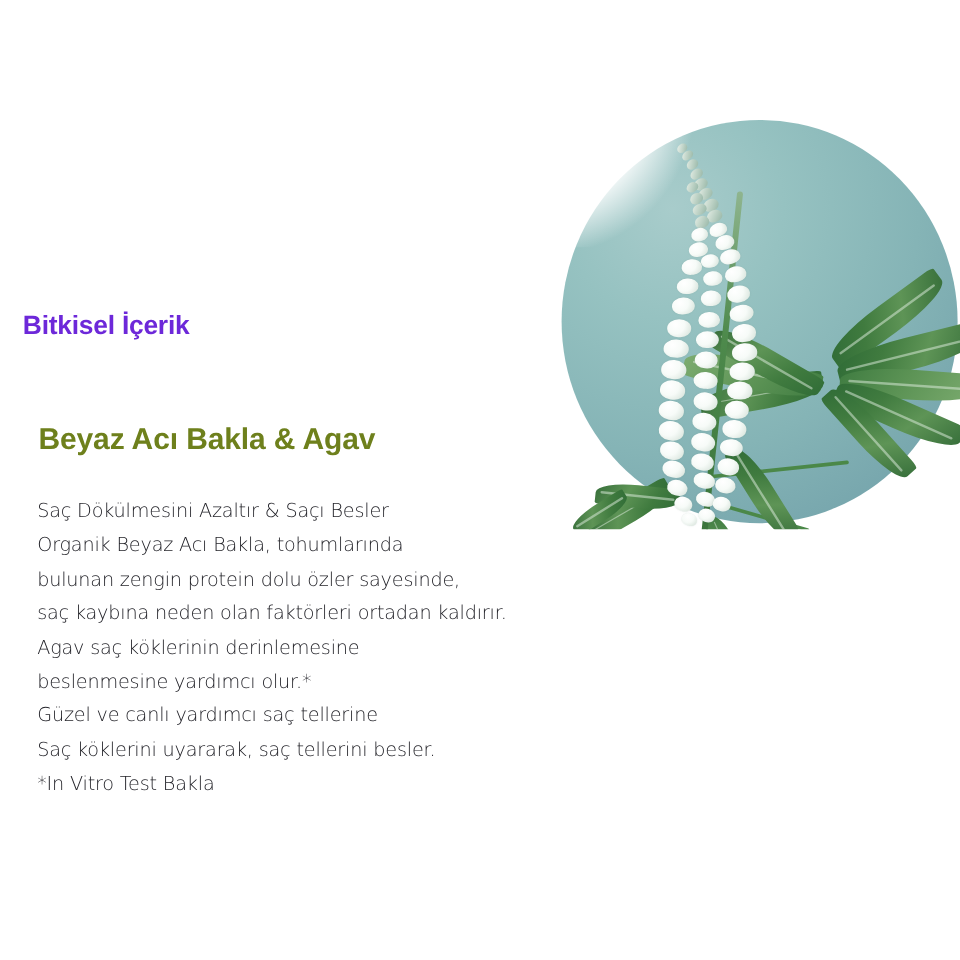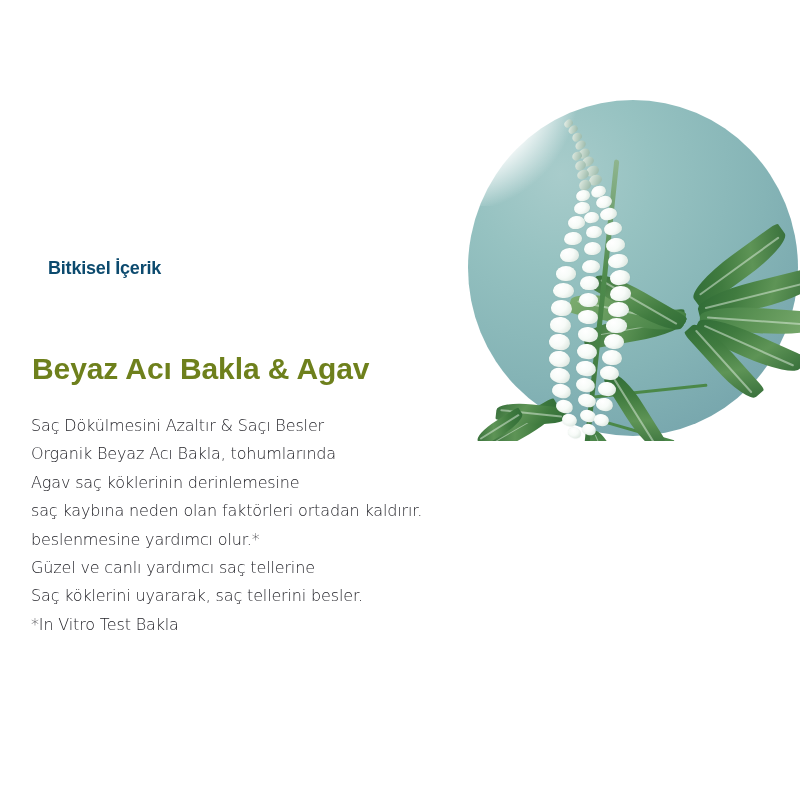--- a/index.html
+++ b/index.html
@@ -102,33 +102,33 @@
     left: -10px;
     top: -10px;
     width: 130px;
     height: 120px;
     background: radial-gradient(circle at 0% 0%, #ffffff 0%, #ffffff 46%, rgba(255,255,255,0) 72%);
   }
 
   
   #eyebrow-heading {
     position: absolute;
-    left: 48px;
+    left: 19px;
     top: 258px;
-    font-size: 18px;
+    font-size: 22px;
     font-weight: bold;
-    color: #0c4a6e;
+    color: #6d28d9;
     letter-spacing: -0.2px;
     white-space: nowrap;
   }
   #product-heading {
     position: absolute;
     left: 32px;
     top: 352px;
-    font-size: 30px;
+    font-size: 25px;
     font-weight: bold;
     color: #6e801c;
     letter-spacing: -0.1px;
     white-space: nowrap;
   }
   #body-copy {
     position: absolute;
     left: 31px;
     top: 412px;
     width: 560px;
@@ -237,21 +237,22 @@
     <div id="corner-fade"></div>
   </div>
 
   <div id="eyebrow-heading">Bitkisel İçerik</div>
 
   <div id="product-heading">Beyaz Acı Bakla &amp; Agav</div>
 
   <div id="body-copy">
     <span class="line">Saç Dökülmesini Azaltır &amp; Saçı Besler</span>
     <span class="line">Organik Beyaz Acı Bakla, tohumlarında</span>
+    <span class="line">bulunan zengin protein dolu özler sayesinde,</span>
+    <span class="line">saç kaybına neden olan faktörleri ortadan kaldırır.</span>
     <span class="line">Agav saç köklerinin derinlemesine</span>
-    <span class="line">saç kaybına neden olan faktörleri ortadan kaldırır.</span>
     <span class="line">beslenmesine yardımcı olur.*</span>
     <span class="line">Güzel ve canlı yardımcı saç tellerine</span>
     <span class="line">Saç köklerini uyararak, saç tellerini besler.</span>
     <span class="line">*In Vitro Test Bakla</span>
   </div>
 
 </div>
 
 </body></html>

